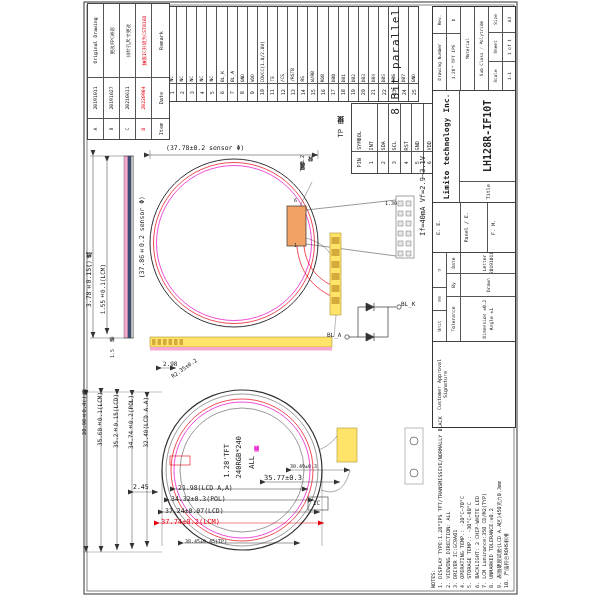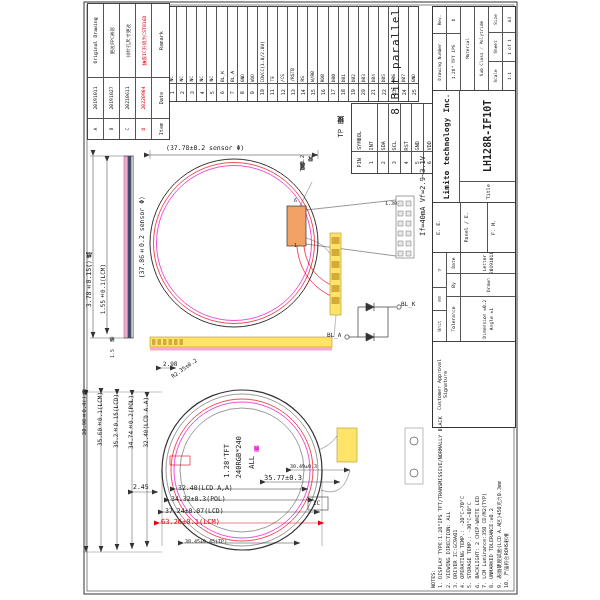--- a/index.html
+++ b/index.html
@@ -598,24 +598,24 @@
       <span class="ann" style="left: 401px; top: 301px; font-size: 6px;">BL_K</span>
       <span class="ann vtext" style="left: 338px; top: 129px; font-size: 7px;">TP接口定义</span>
       <span class="ann vtext" style="left: 82px; top: 396px; font-size: 5.5px;">38.90±0.4(补强)</span>
       <span class="ann vtext" style="left: 97px; top: 392px; font-size: 6px;">35.60±0.1(LCM)</span>
       <span class="ann vtext" style="left: 113px; top: 394px; font-size: 6px;">35.2±0.15(LCD)</span>
       <span class="ann vtext" style="left: 128px; top: 395px; font-size: 6px;">34.74±0.2(POL)</span>
       <span class="ann vtext" style="left: 143px; top: 397px; font-size: 6px;">32.40(LCD A.A)</span>
       <span class="ann vtext" style="left: 110px; top: 346px; font-size: 5px;">1.5 补强</span>
       <span class="ann" style="left: 163px; top: 361px; font-size: 6px;">2.98</span>
       <span class="ann" style="left: 133px; top: 484px; font-size: 6.5px;">2.45</span>
-      <span class="ann" style="left: 178px; top: 485px; font-size: 6.5px;">32.40(LCD A,A)</span>
+      <span class="ann" style="left: 178px; top: 485px; font-size: 6.5px;">21.98(LCD A,A)</span>
       <span class="ann" style="left: 171px; top: 496px; font-size: 6.5px;">34.32±0.3(POL)</span>
       <span class="ann" style="left: 165px; top: 508px; font-size: 6.5px;">37.24±0.07(LCD)</span>
-      <span class="ann red" style="left: 161px; top: 519px; font-size: 7px;">63.26±0.1(LCM)</span>
+      <span class="ann red" style="left: 161px; top: 519px; font-size: 7px;">37.74±0.2(LCM)</span>
       <span class="ann" style="left: 185px; top: 539px; font-size: 5px;">38.45±0.45(TP)</span>
       <span class="ann" style="left: 290px; top: 464px; font-size: 5px;">30.49±0.3</span>
       <span class="ann" style="left: 264px; top: 475px; font-size: 7px;">35.77±0.3</span>
       <span class="ann" style="left: 313px; top: 500px; font-size: 6px;">IC</span>
       <span class="ann vtext magenta" style="left: 254px; top: 456px; font-size: 5.5px;">双面胶</span>
       <span class="ann" style="left: 174px; top: 374px; font-size: 5.5px; transform: rotate(-35deg); transform-origin: 0px 100%;">R2.35±0.2</span>
       <span class="ann vtext" style="left: 224px; top: 444px; font-size: 7px;">1.28'TFT</span>
       <span class="ann vtext" style="left: 236px; top: 436px; font-size: 7px;">240RGB*240</span>
       <span class="ann vtext" style="left: 249px; top: 456px; font-size: 7px;">ALL</span>
     </div>

